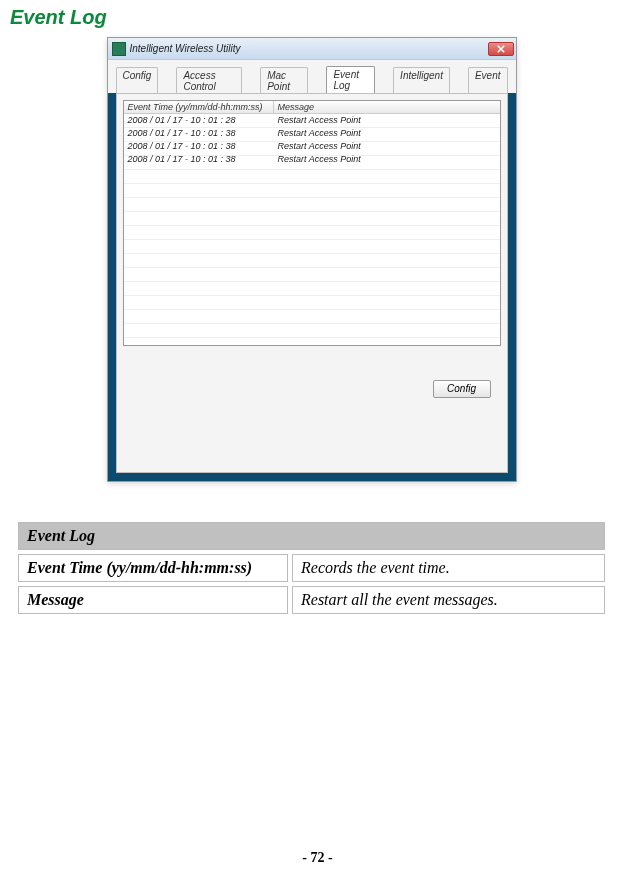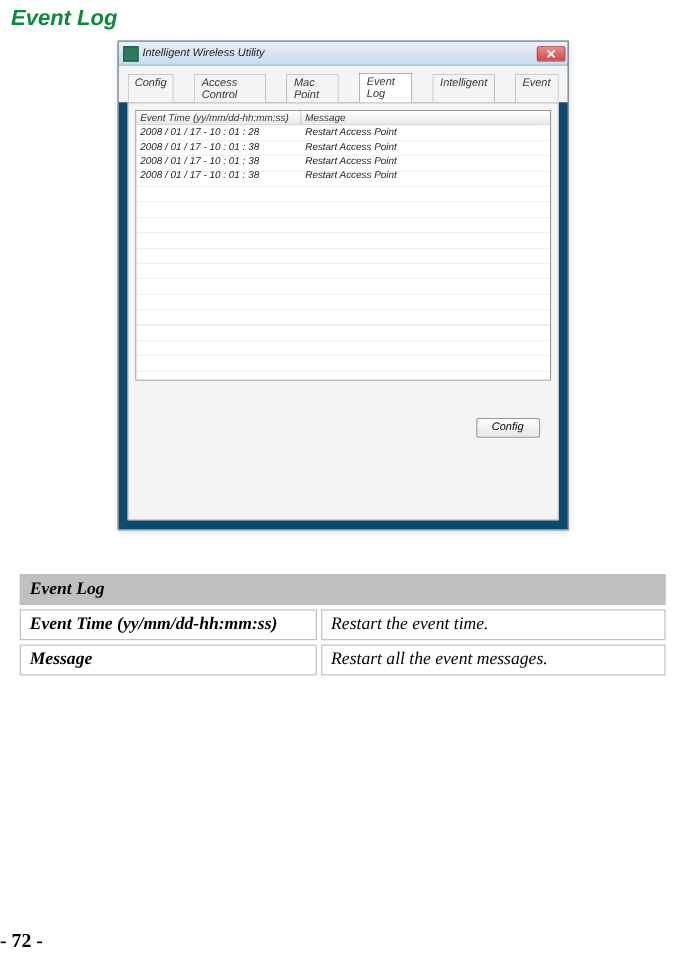--- a/index.html
+++ b/index.html
@@ -185,21 +185,22 @@
       text-align: left;
     }
     .desc-key { font-weight: bold; width: 270px;}
     .desc-val { }
 
     .page-footer {
       position: absolute;
       bottom: 12px;
       left: 0;
       width: 100%;
-      font-size: 18px;
+      text-align: center;
+      font-size: 14px;
       font-weight: bold;
     }
   </style>
 </head>
 <body>
 
 <div class="page">
   <div class="section-title">Event Log</div>
 
   <div class="dialog-wrap">
@@ -259,21 +260,21 @@
   <div class="desc-wrap">
     <table class="desc-table">
       <tbody>
           <tr>
         <td class="desc-header" colspan="2">Event Log</td>
       </tr>
       </tbody>
         <tbody id="desc-body">
           <tr>
             <td class="desc-key">Event Time (yy/mm/dd-hh:mm:ss)</td>
-            <td class="desc-val">Restart the event time.</td>
+            <td class="desc-val">Records the event time.</td>
           </tr>
           <tr>
             <td class="desc-key">Message</td>
             <td class="desc-val">Restart all the event messages.</td>
           </tr>
         </tbody>
     </table>
   </div>
 </div>
 

